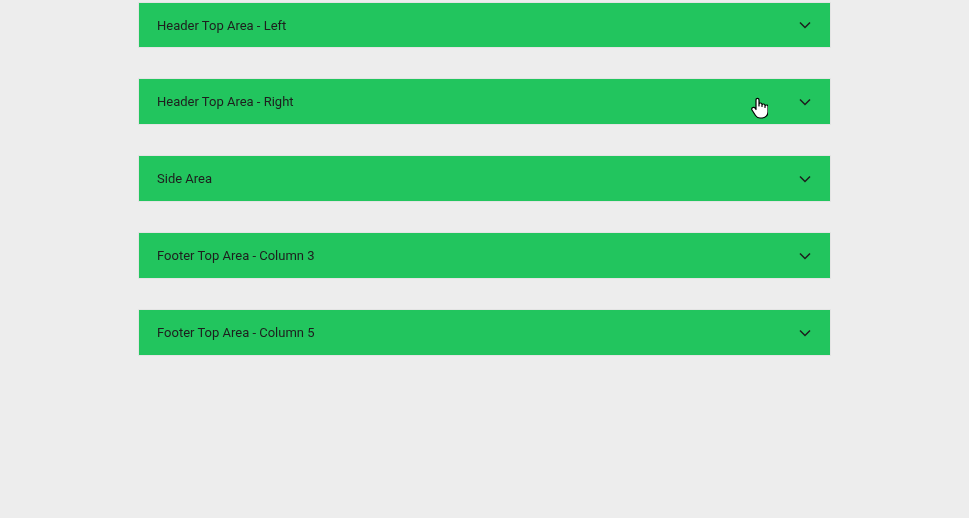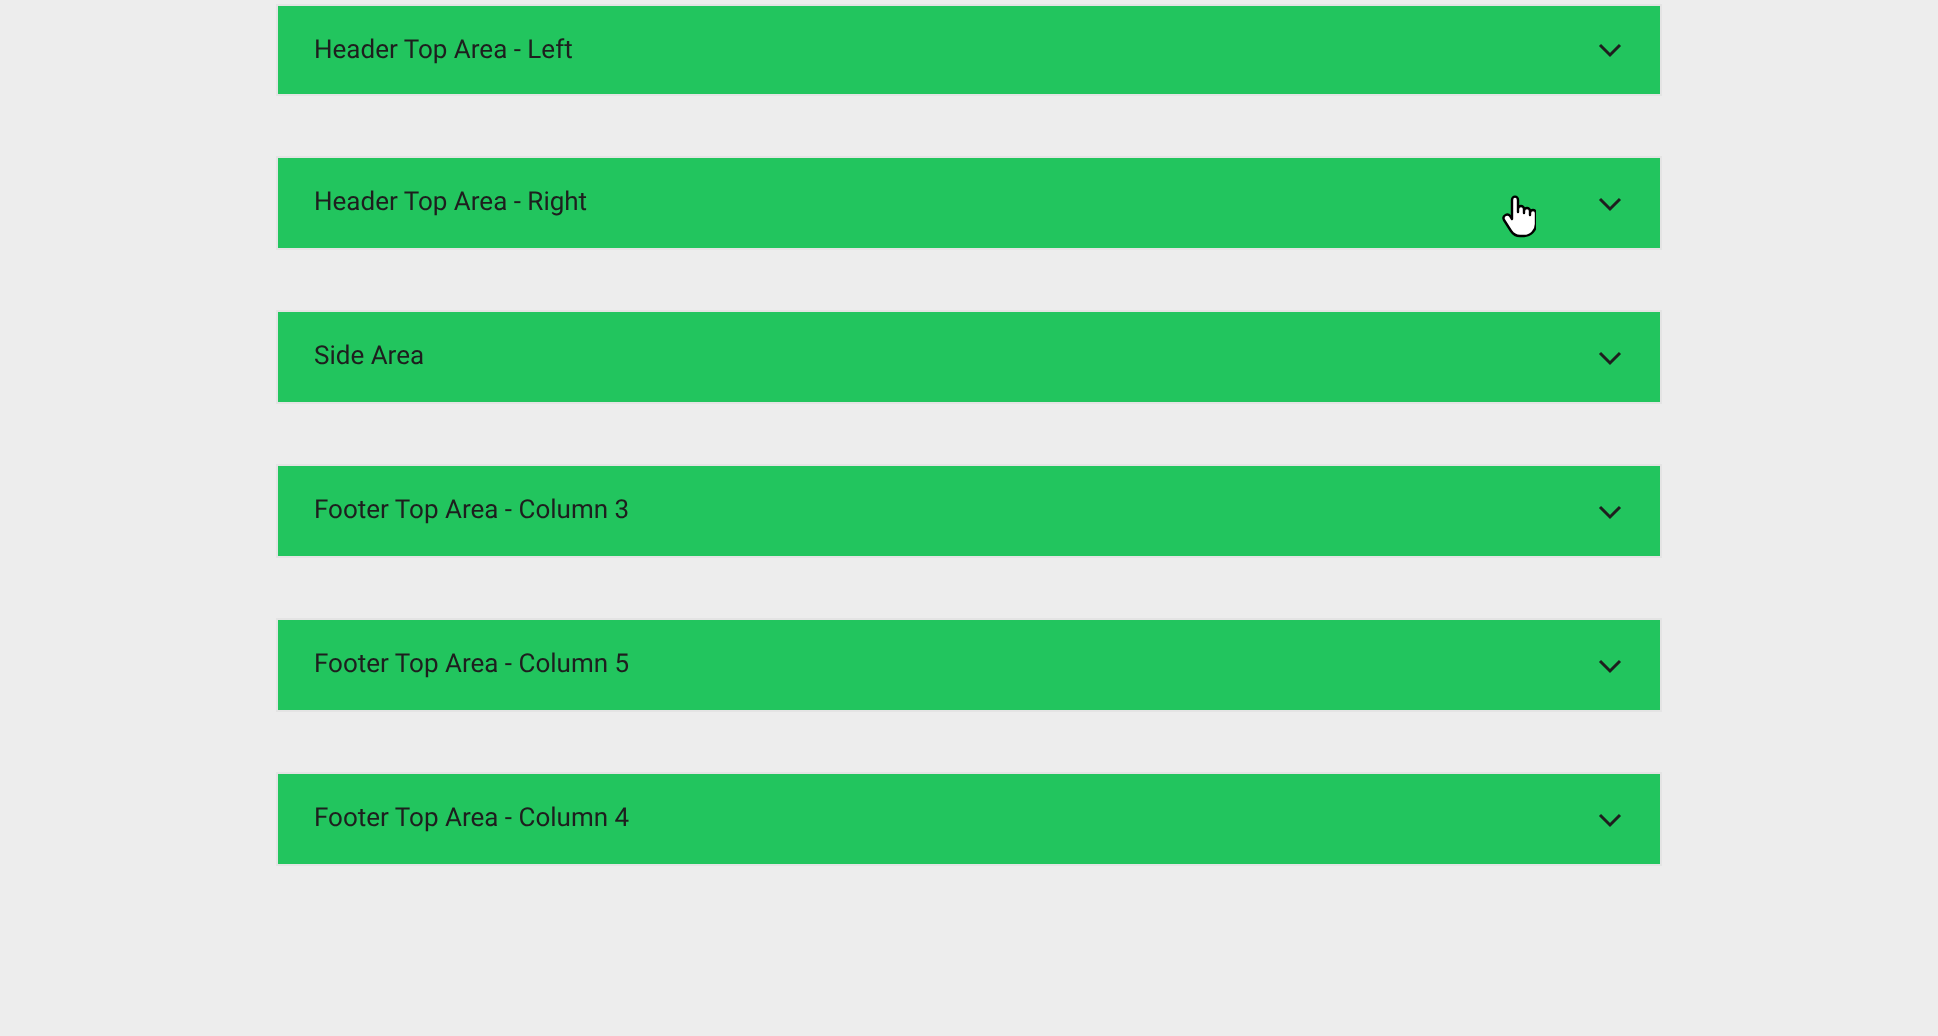--- a/index.html
+++ b/index.html
@@ -103,28 +103,20 @@
 
   <div class="panel">
     <span class="panel-label">Footer Top Area - Column 5</span>
     <span class="chevron">
       <svg viewBox="0 0 12 8" fill="none">
           <path d="M1 1.5L6 6.5L11 1.5" stroke="#1e1e1e" stroke-width="1.5"></path>
         </svg>
     </span>
   </div>
 
-  <div class="panel">
-    <span class="panel-label">Footer Top Area - Column 4</span>
-    <span class="chevron">
-      <svg viewBox="0 0 12 8" fill="none">
-          <path d="M1 1.5L6 6.5L11 1.5" stroke="#1e1e1e" stroke-width="1.5"></path>
-        </svg>
-    </span>
-  </div>
 
 </div>
 
 <div class="cursor-pointer">
   <svg viewBox="0 0 18 22" fill="none">
     <path d="M6 3 C6 2 6.7 1.3 7.5 1.3 C8.3 1.3 9 2 9 3 L9 9 L9 7.5 C9 6.7 9.7 6 10.5 6 C11.3 6 12 6.7 12 7.5 L12 9.5 L12 8.5 C12 7.7 12.7 7 13.5 7 C14.3 7 15 7.7 15 8.5 L15 10.5 L15 9.5 C15 8.7 15.7 8 16.5 8 C17.3 8 18 8.7 18 9.5 L18 15 C18 18 15.5 21 12 21 L10 21 C8 21 6.5 20 5.5 18.5 L2 13 C1.5 12 1.8 11 2.8 10.5 C3.6 10.1 4.6 10.4 5.2 11.2 L6 12.5 L6 3 Z" fill="#ffffff" stroke="#000000" stroke-width="1.2" stroke-linejoin="round"></path>
   </svg>
 </div>
 
 </body></html>

